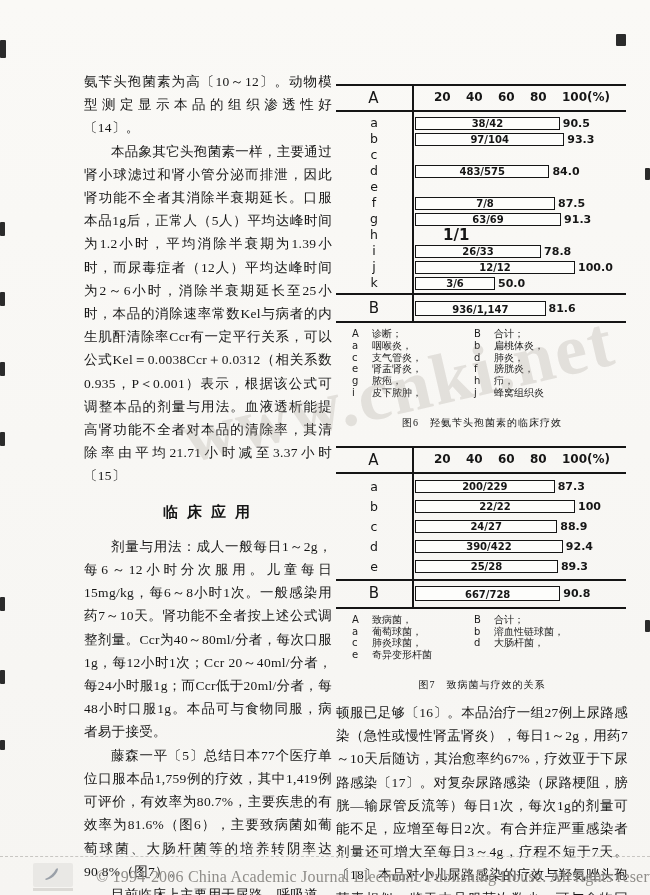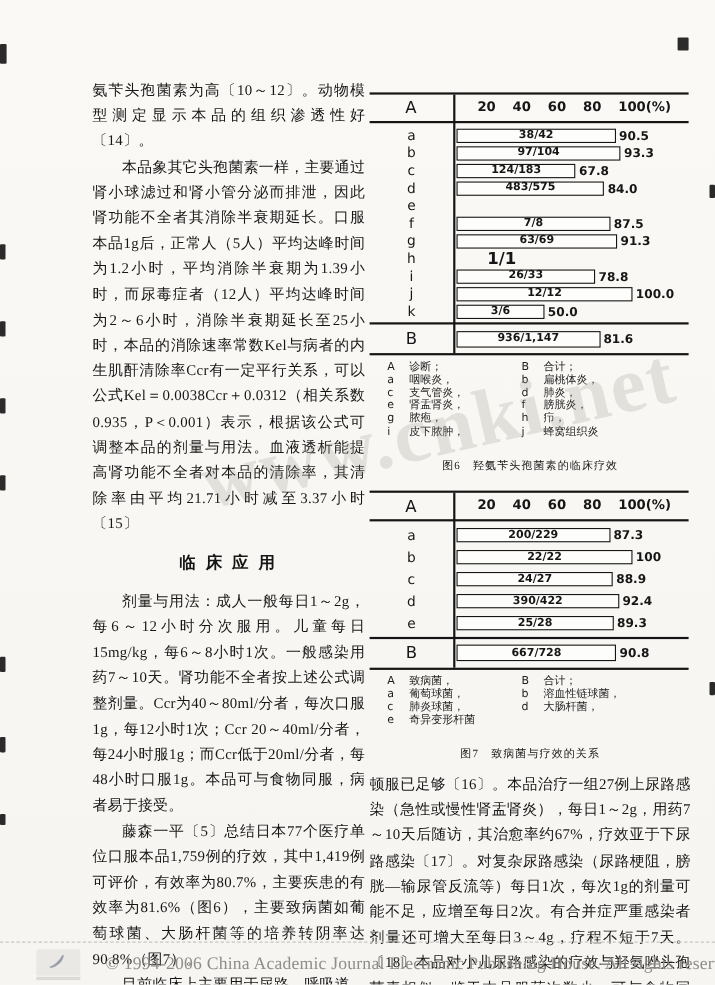--- a/index.html
+++ b/index.html
@@ -54,21 +54,21 @@
   .chart-header { display:flex; align-items:center; height:26px; border-bottom:2px solid #151515; }
   .corner-label { width:76px; text-align:center; font-size:15px; letter-spacing:1px; }
   .axis { position:relative; flex:1; height:100%; }
   .axis-tick { position:absolute; top:4px; font-size:12px; font-weight:bold; white-space:nowrap; }
   .chart-rows { padding:3px 0 2px 0; }
   .chart-row { display:flex; align-items:center; }
   .row-label { width:76px; text-align:center; font-size:12.5px; line-height:1; }
   .bar-area { flex:1; position:relative; display:flex; align-items:center; padding-left:3px; min-height:100%; }
   .bar {
     height:13px; border:1.6px solid #151515; background:#fdfdfb;
-    display:flex; align-items:center; justify-content:center;
+    display:flex; align-items:flex-end; justify-content:center;
   }
   .fraction { font-size:10px; font-weight:bold; white-space:nowrap; line-height:1; }
   .fraction.nobar { margin-left:28px; font-size:15px; }
   .pct { font-size:11px; font-weight:bold; margin-left:3px; white-space:nowrap; }
   .chart-total { border-top:2px solid #151515; padding:3px 0; }
   .chart-total .row-label { font-size:15px; }
   .chart-total .bar { height:15px; }
 
   
   .legend { padding:5px 0 0 16px; }
@@ -159,26 +159,20 @@
               <span class="row-label">b</span>
               <div class="bar-area">
                 <div class="bar" style="width: 149.28px; height: 13px;">
                   <span class="fraction">97/104</span>
                 </div>
                 <span class="pct">93.3</span>
               </div>
             </div>
             <div class="chart-row" style="height: 16px;">
               <span class="row-label">c</span>
-              <div class="bar-area">
-                <div class="bar" style="width: 108.48px; height: 13px;">
-                  <span class="fraction">124/183</span>
-                </div>
-                <span class="pct">67.8</span>
-              </div>
             </div>
             <div class="chart-row" style="height: 16px;">
               <span class="row-label">d</span>
               <div class="bar-area">
                 <div class="bar" style="width: 134.4px; height: 13px;">
                   <span class="fraction">483/575</span>
                 </div>
                 <span class="pct">84.0</span>
               </div>
             </div>

